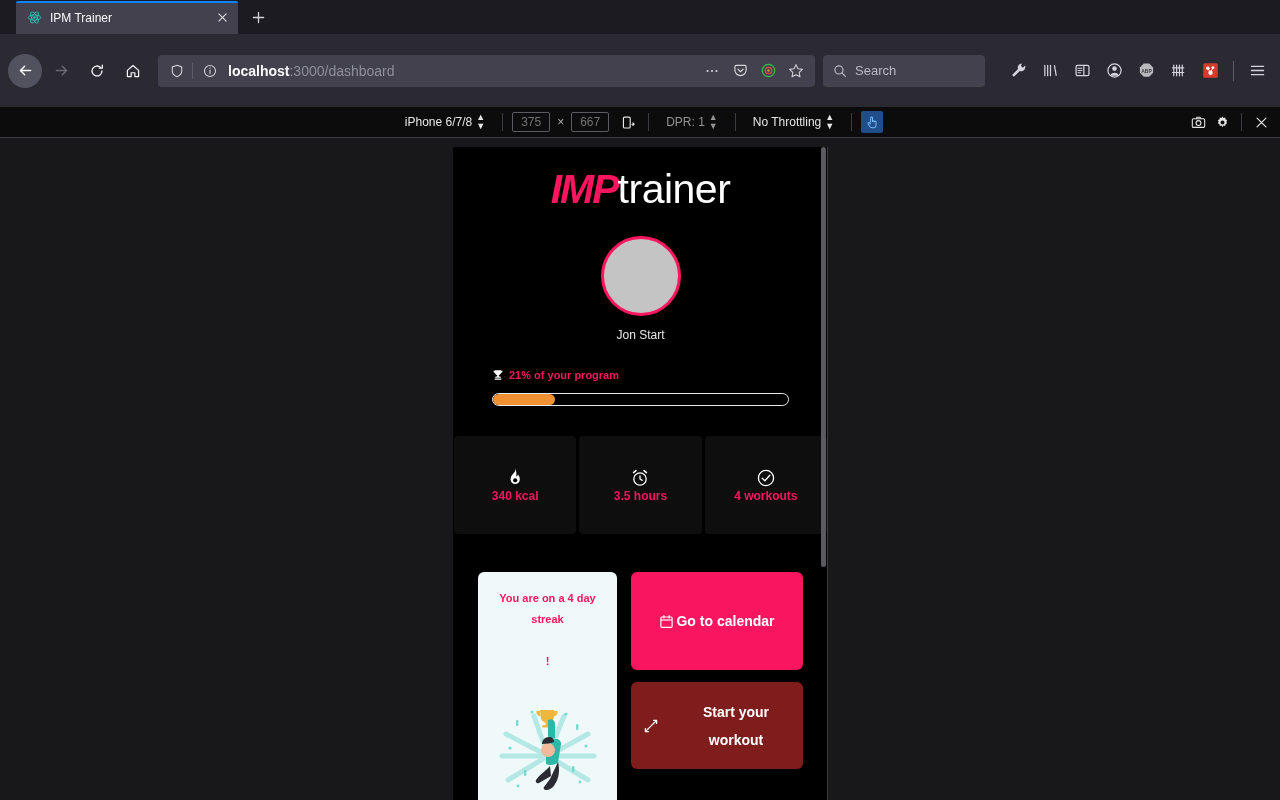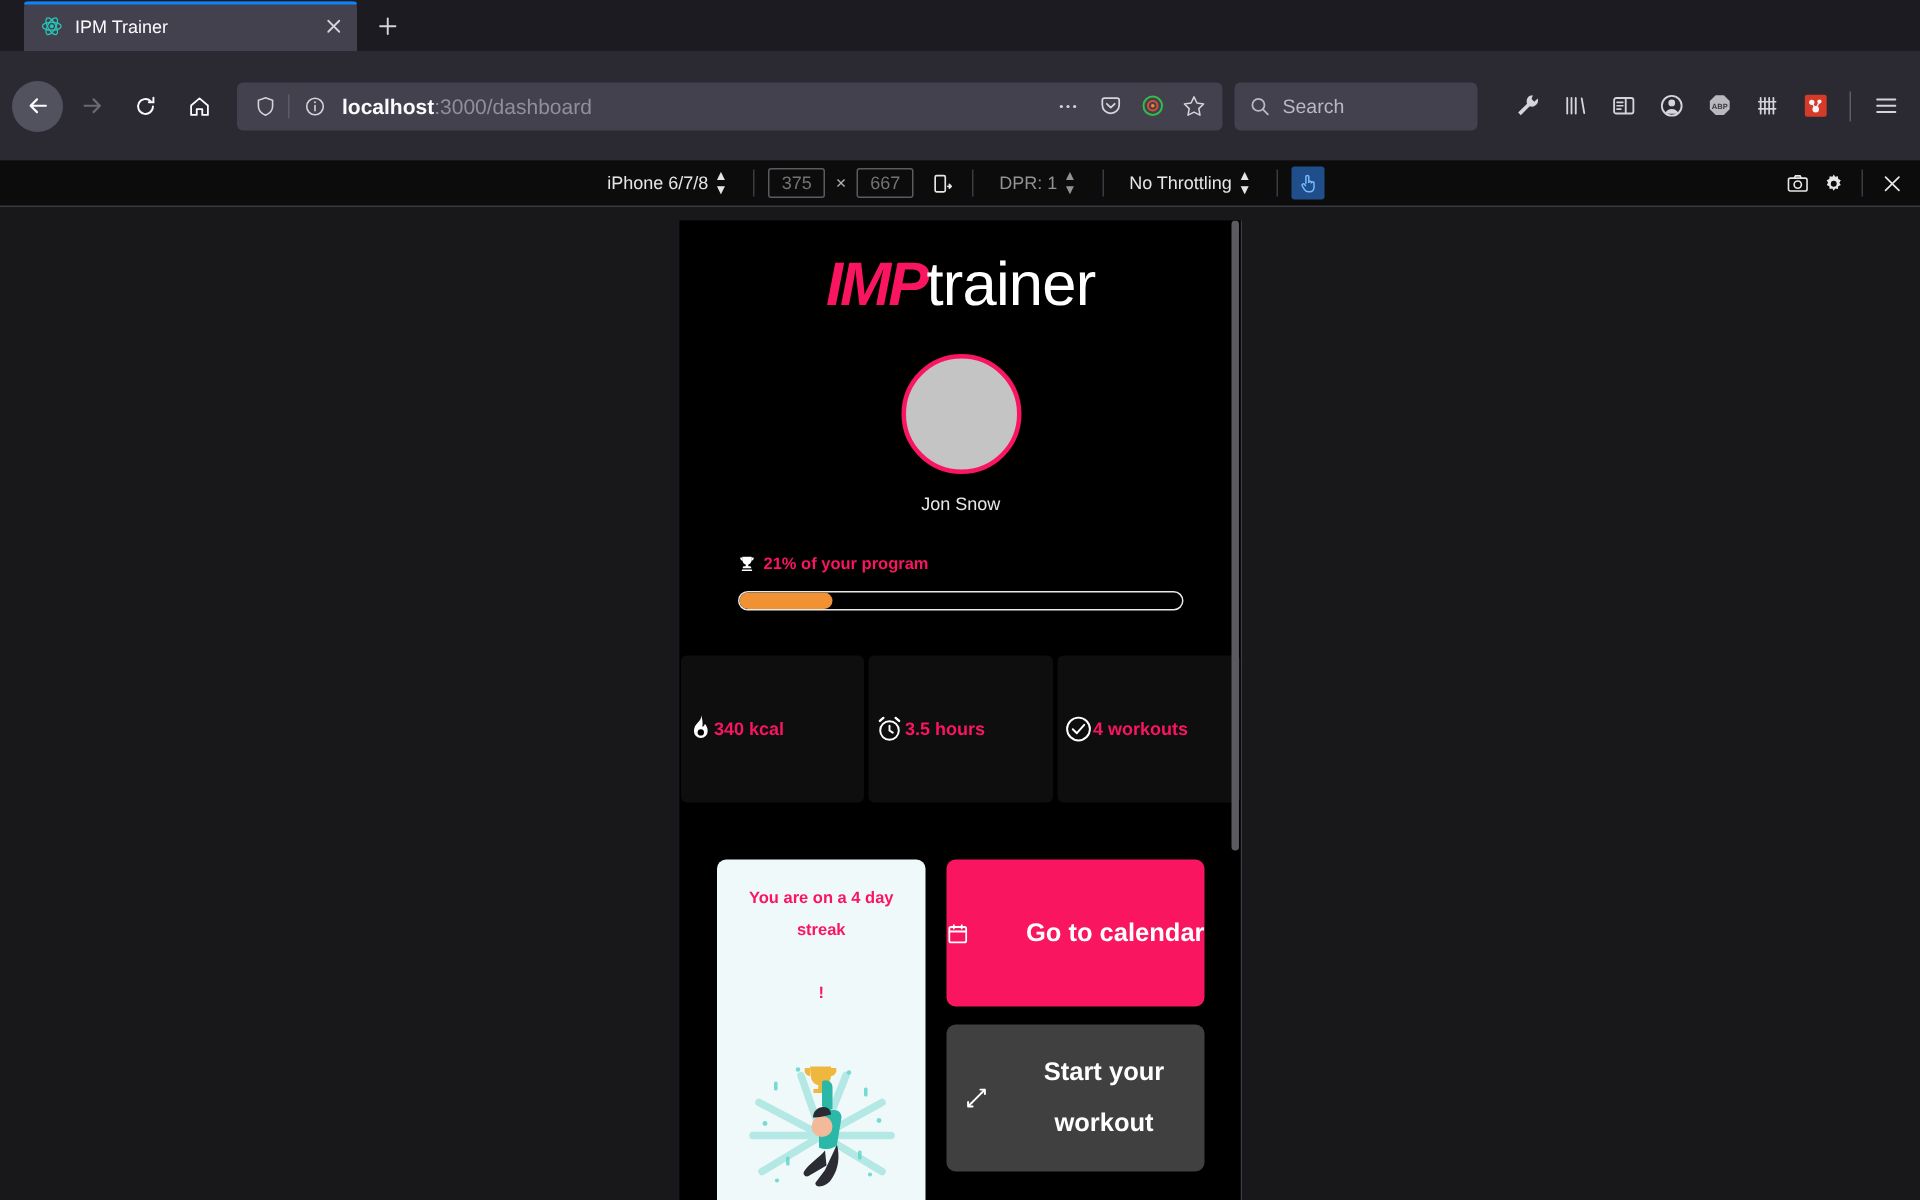--- a/index.html
+++ b/index.html
@@ -124,41 +124,41 @@
   .progress-label { display:flex; align-items:center; gap:5px; color:#F9155F; font-size: 11px; font-weight: 700; }
   .progress-track {
     margin-top: 12px; height: 13px; border: 1px solid #e9e9e9; border-radius: 7px;
     background: transparent; overflow: hidden; position: relative;
   }
   .progress-fill { height: 100%; background:#F09233; border-radius: 7px; }
 
   .stats-row { display:flex; margin-top: 30px; padding: 0 1px; gap: 3px; }
   .stat-card {
     flex: 1; background:#0e0e0e; border-radius: 4px; height: 98px;
-    display:flex; flex-direction: row; align-items:center; justify-content: flex-start;
+    display:flex; flex-direction: column; align-items:center; justify-content: center;
     padding: 18px 4px 18px;
   }
   .stat-icon { color:#ffffff; display:flex; align-items:center; justify-content:center; height: 22px; }
   .stat-value { color:#F9155F; font-size: 12px; font-weight: 700; }
 
   .actions { display:flex; gap: 14px; padding: 0 25px; margin-top: 38px; }
   .streak-card {
     width: 139px; background:#eff9fa; border-radius: 6px; padding: 16px 6px 8px;
     display:flex; flex-direction:column; align-items:center;
   }
   .streak-text { color:#F9155F; font-size: 11px; font-weight: 700; text-align:center; line-height: 1.9; }
   .streak-img { margin-top: 22px; width: 120px; }
 
   .btn-col { display:flex; flex-direction:column; gap: 12px; flex:1; }
   .action-btn {
-    border-radius: 6px; display:flex; align-items:center; justify-content:space-between;
-    color:#ffffff; font-size: 17px; font-weight: 700; gap: 2px; text-align:center;
+    border-radius: 6px; display:flex; align-items:center; justify-content:center;
+    color:#ffffff; font-size: 14px; font-weight: 700; gap: 2px; text-align:center;
   }
   .btn-calendar { background:#F9155F; height: 98px; }
-  .btn-workout { background:#404040; height: 98px; gap: 18px; padding: 0 10px; }
+  .btn-workout { background:#7f1d1d; height: 87px; gap: 18px; padding: 0 10px; }
   .btn-workout .lbl { line-height: 2.0; }
 </style>
 </head>
 <body>
 
 <div class="browser">
 
   <div class="tabstrip">
     <div class="tab">
       <span class="tab-favicon">
@@ -383,21 +383,21 @@
       <div class="device-scroll">
 
         <div class="app">
 
           <div class="logo-wrap">
             <div class="logo"><span class="imp">IMP</span><span class="trainer">trainer</span></div>
           </div>
 
           <div class="avatar-wrap">
             <div class="avatar"></div>
-            <div class="avatar-name">Jon Snow</div>
+            <div class="avatar-name">Jon Start</div>
           </div>
 
           <div class="progress-sect">
             <div class="progress-label">
               <span style="display:flex">
                 <svg width="12" height="12" viewBox="0 0 14 14" fill="#ffffff">
                   <path d="M3.4 1.4 h7.2 v2.2 c0 2-1.2 3.4-2.6 3.7 v1.5 h1.3 a1 1 0 0 1 1 1 v.5 H3.7 v-.5 a1 1 0 0 1 1-1 H6 V7.3 C4.6 7 3.4 5.6 3.4 3.6 Z"></path>
                   <path d="M2 2 H3.6 v2.6 C2.5 4.4 1.7 3.4 1.7 2.4 Z M12 2 H10.4 v2.6 c1.1-.2 1.9-1.2 1.9-2.2 Z"></path>
                   <rect x="3" y="11.2" width="8" height="1.3" rx="0.4"></rect>
                 </svg>

